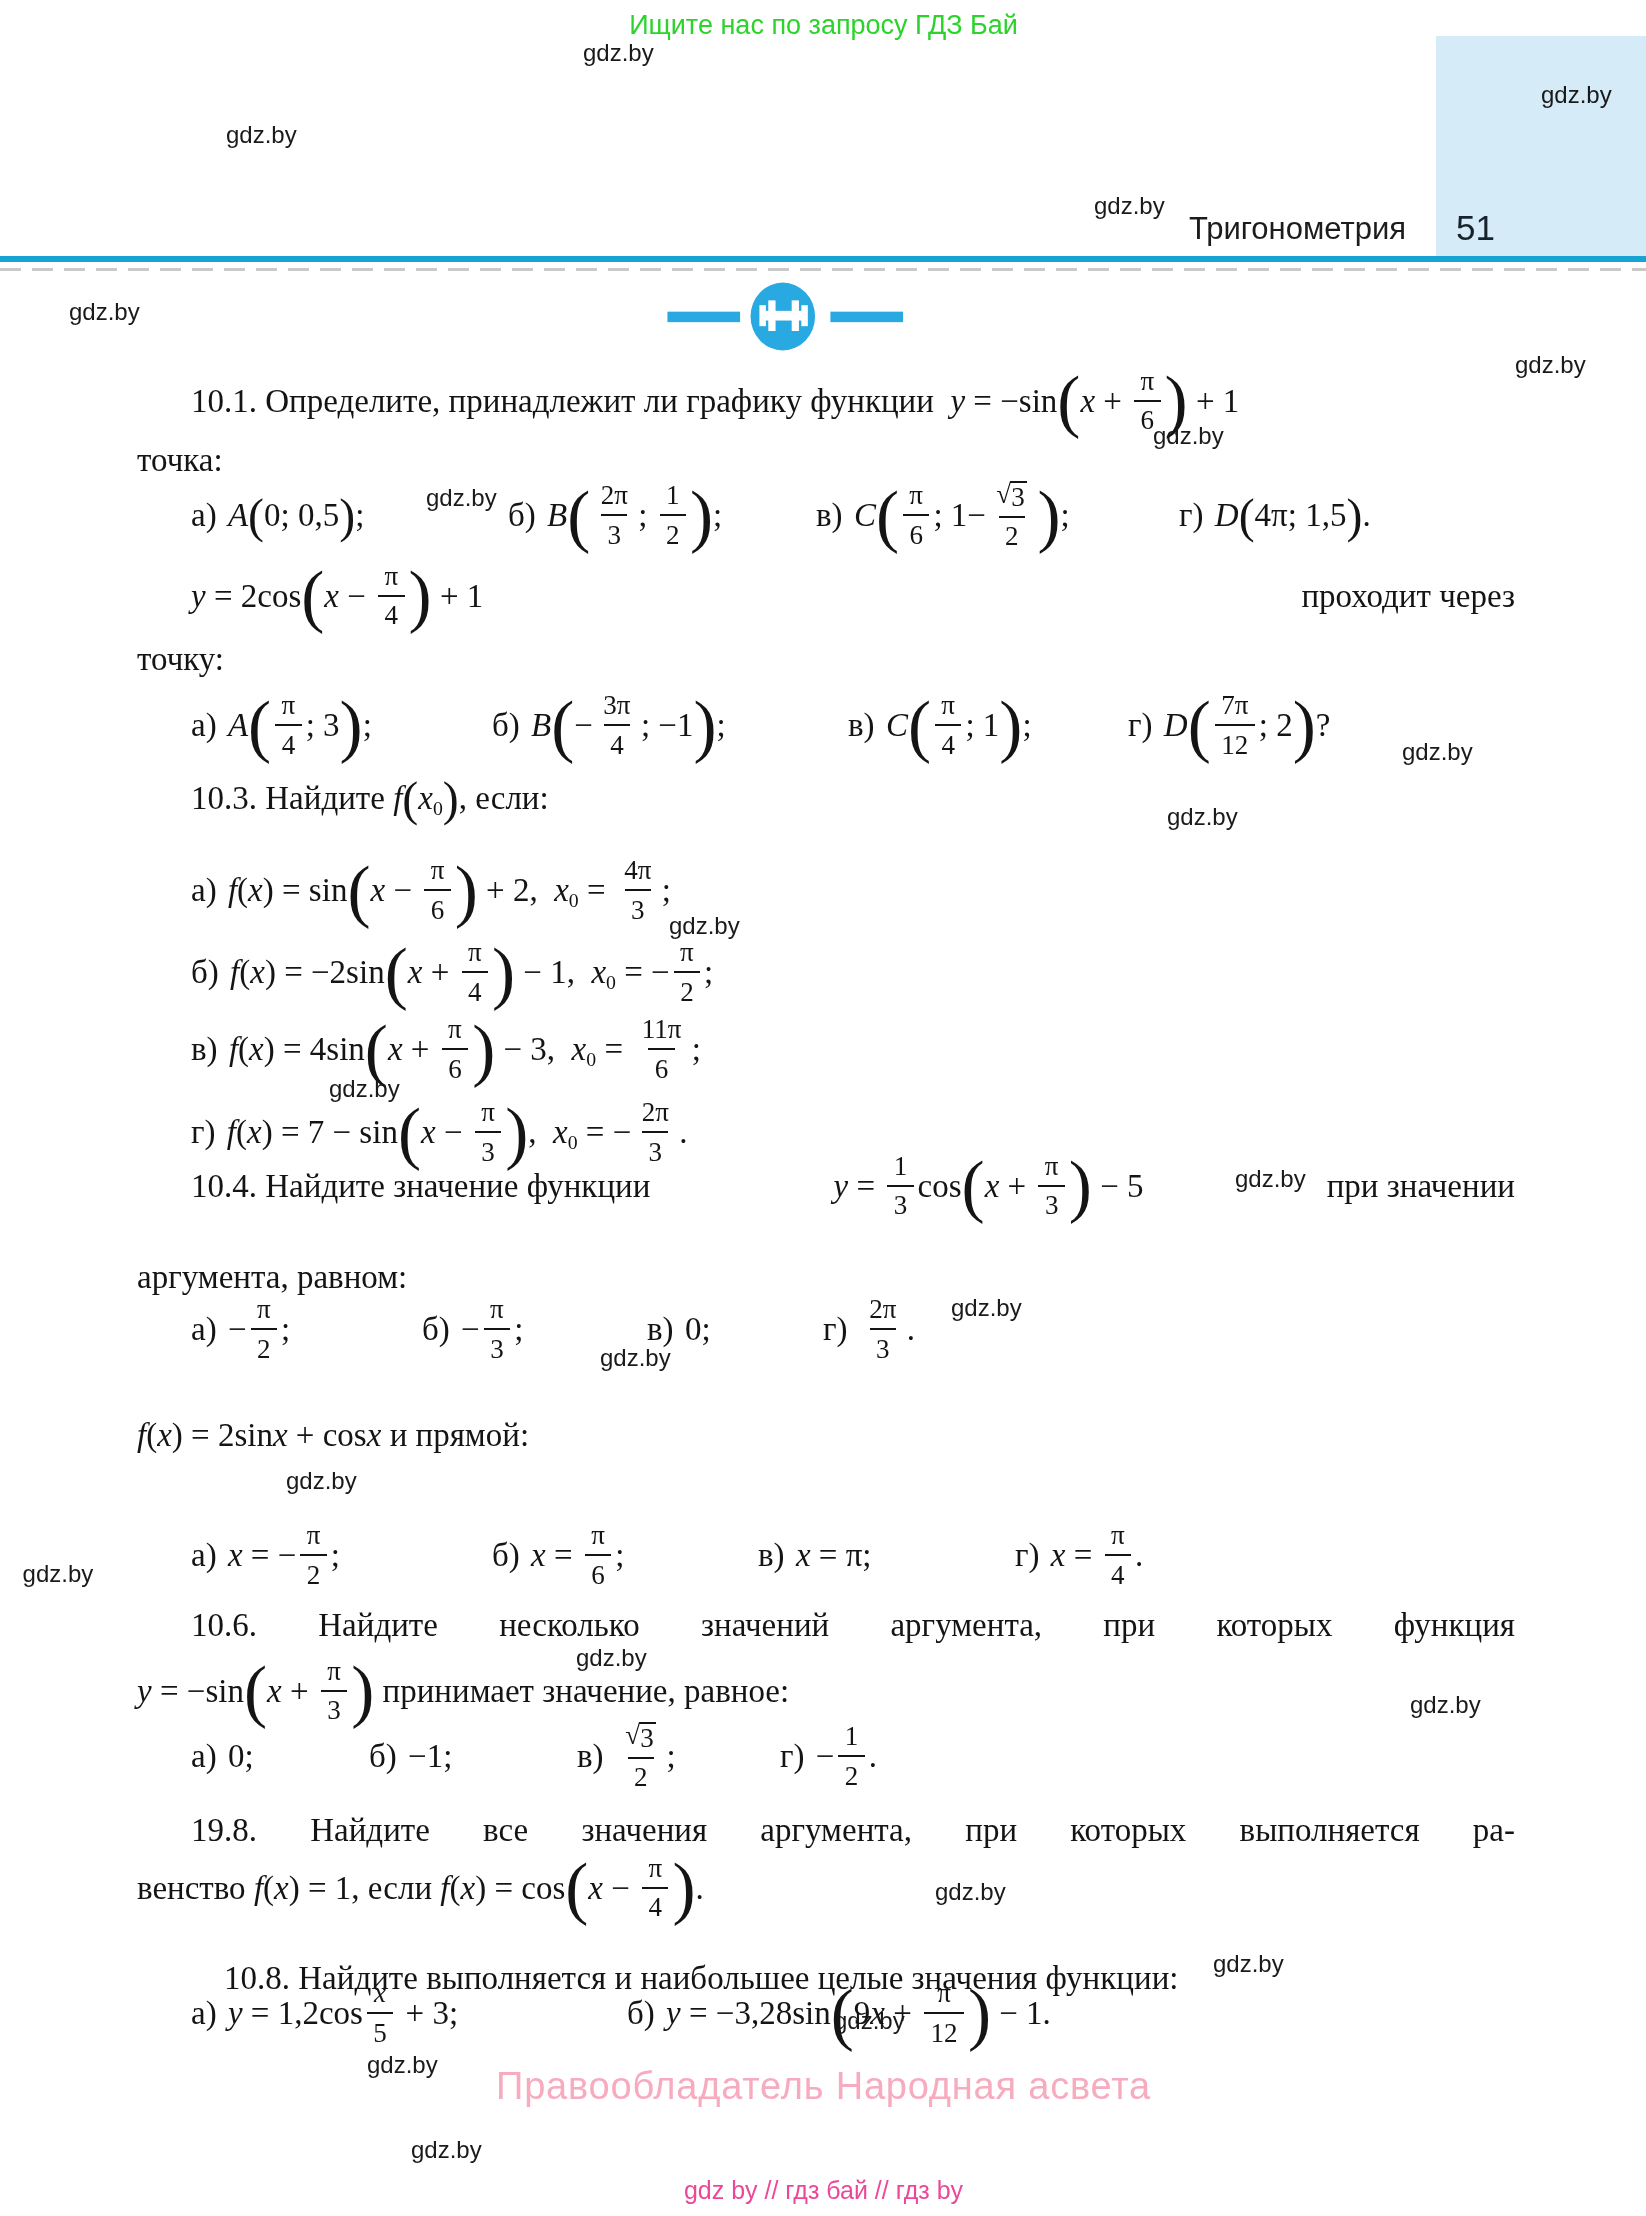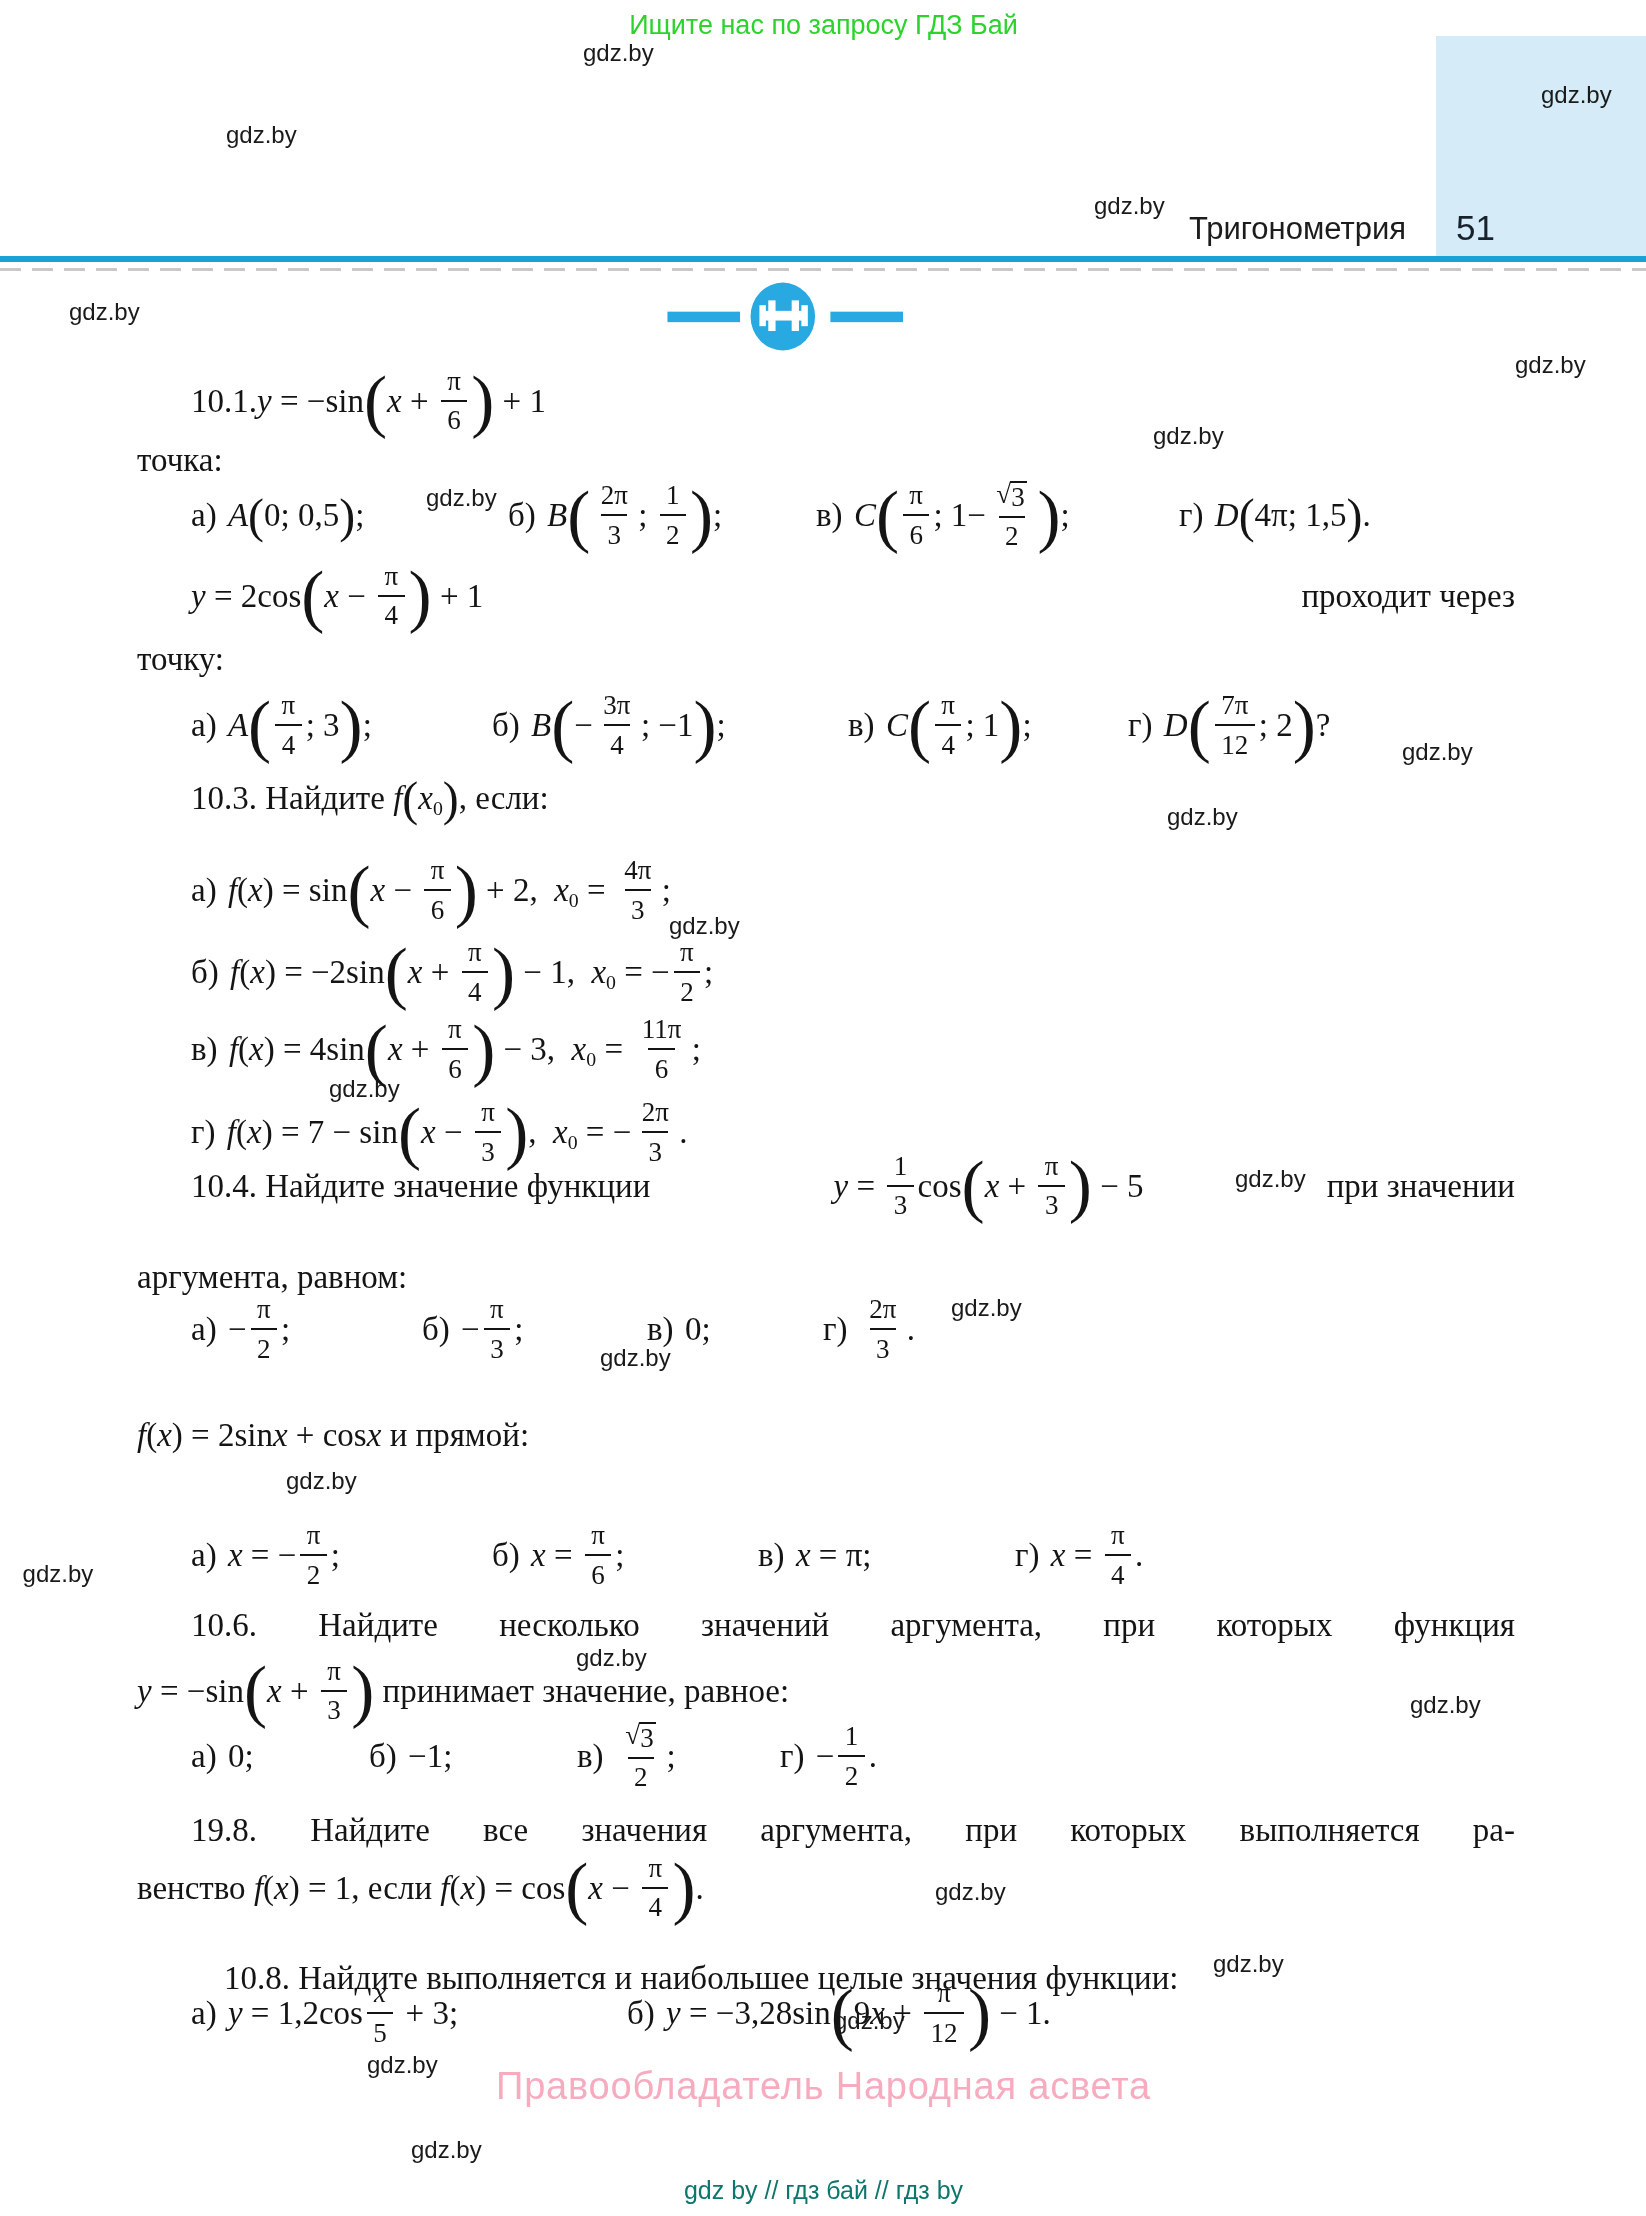--- a/index.html
+++ b/index.html
@@ -41,21 +41,21 @@
   .s1{font-size:1.45em;}
   .s2{font-size:2.1em;}
   .sb{font-size:0.6em;position:relative;top:0.5em;}
   .sq{display:inline-flex;align-items:flex-start;}
   .sq .sqr{line-height:1;}
   .sq .sqv{border-top:2.4px solid #141414;padding:0.8px 2.4px 0 0.8px;margin-left:-0.8px;}
   
   .copyright{position:absolute;top:2065px;left:0;width:100%;text-align:center;
         font-family:"Liberation Sans",sans-serif;font-size:38px;color:#f7abbf;letter-spacing:0.8px;}
   .links{position:absolute;top:2176px;left:0;width:100%;text-align:center;
-        font-family:"Liberation Sans",sans-serif;font-size:25px;color:#0f766e;}
+        font-family:"Liberation Sans",sans-serif;font-size:25px;color:#ec4899;}
 </style>
 </head>
 <body>
 
 <div class="page">
 
   <div class="promo">Ищите нас по запросу ГДЗ Бай</div>
 
   <div class="corner"></div>
   <div class="section-label">Тригонометрия</div>
@@ -95,21 +95,21 @@
       <span class="wm" style="left: 576px; top: 1644px;">gdz.by</span>
       <span class="wm" style="left: 1410px; top: 1691px;">gdz.by</span>
       <span class="wm" style="left: 935px; top: 1878px;">gdz.by</span>
       <span class="wm" style="left: 1213px; top: 1950px;">gdz.by</span>
       <span class="wm" style="left: 834px; top: 2007px;">gdz.by</span>
       <span class="wm" style="left: 367px; top: 2051px;">gdz.by</span>
       <span class="wm" style="left: 411px; top: 2136px;">gdz.by</span>
     </div>
 
   <div class="mline" style="left:191px;top:368px">
-    <b class="num">10.1.</b><span class="m"><span class="mi">y</span><span class="mr"> = −sin</span><span class="pr s2">(</span><span class="mi">x</span><span class="mr"> + </span><span class="frac"><span class="n">π</span><span class="d">6</span></span><span class="pr s2">)</span><span class="mr"> + 1</span></span>
+    <b class="num">10.1.</b><span> Определите, принадлежит ли графику функции  </span><span class="m"><span class="mi">y</span><span class="mr"> = −sin</span><span class="pr s2">(</span><span class="mi">x</span><span class="mr"> + </span><span class="frac"><span class="n">π</span><span class="d">6</span></span><span class="pr s2">)</span><span class="mr"> + 1</span></span>
   </div>
   <div class="sline" style="left:137px;top:442px">точка:</div>
   <div class="opt" style="left:191px;top:477px">
     <span class="lbl">а)</span><span class="m"><span class="mi">A</span><span class="pr s1">(</span><span class="mr">0; 0,5</span><span class="pr s1">)</span><span class="mr">;</span></span>
   </div>
   <div class="opt" style="left:508px;top:477px">
     <span class="lbl">б)</span><span class="m"><span class="mi">B</span><span class="pr s2">(</span><span class="frac"><span class="n">2π</span><span class="d">3</span></span><span class="mr">; </span><span class="frac"><span class="n">1</span><span class="d">2</span></span><span class="pr s2">)</span><span class="mr">;</span></span>
   </div>
   <div class="opt" style="left:816px;top:477px">
     <span class="lbl">в)</span><span class="m"><span class="mi">C</span><span class="pr s2">(</span><span class="frac"><span class="n">π</span><span class="d">6</span></span><span class="mr">; 1−</span><span class="frac"><span class="n"><span class="sq"><span class="sqr">√</span><span class="sqv">3</span></span></span><span class="d">2</span></span><span class="pr s2">)</span><span class="mr">;</span></span>

